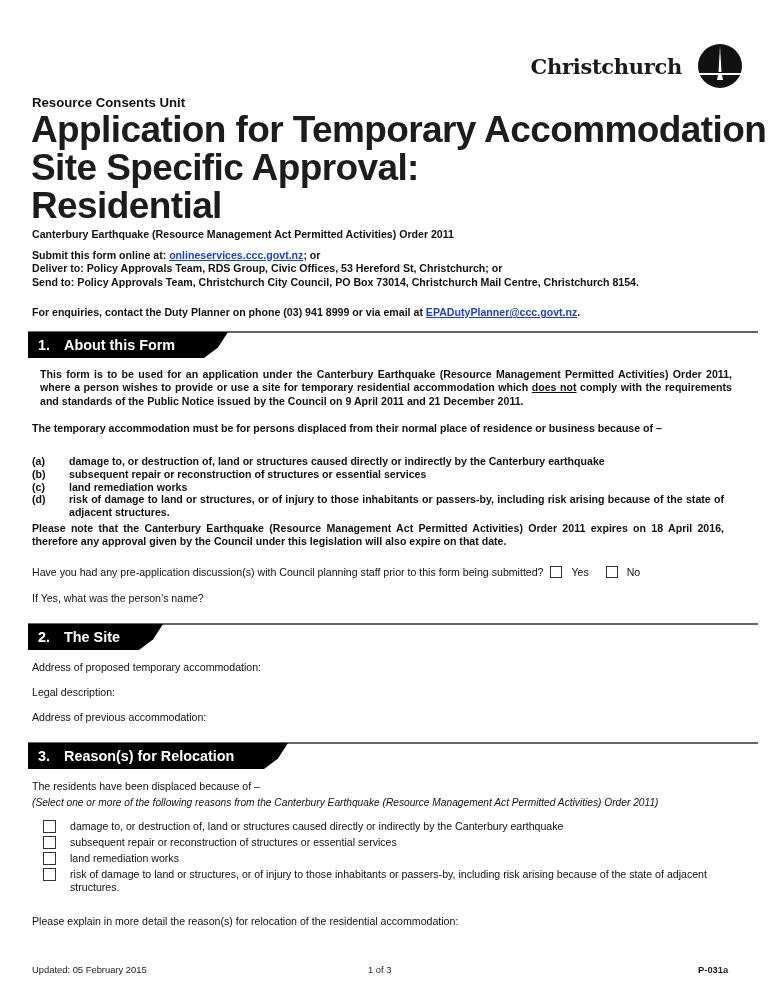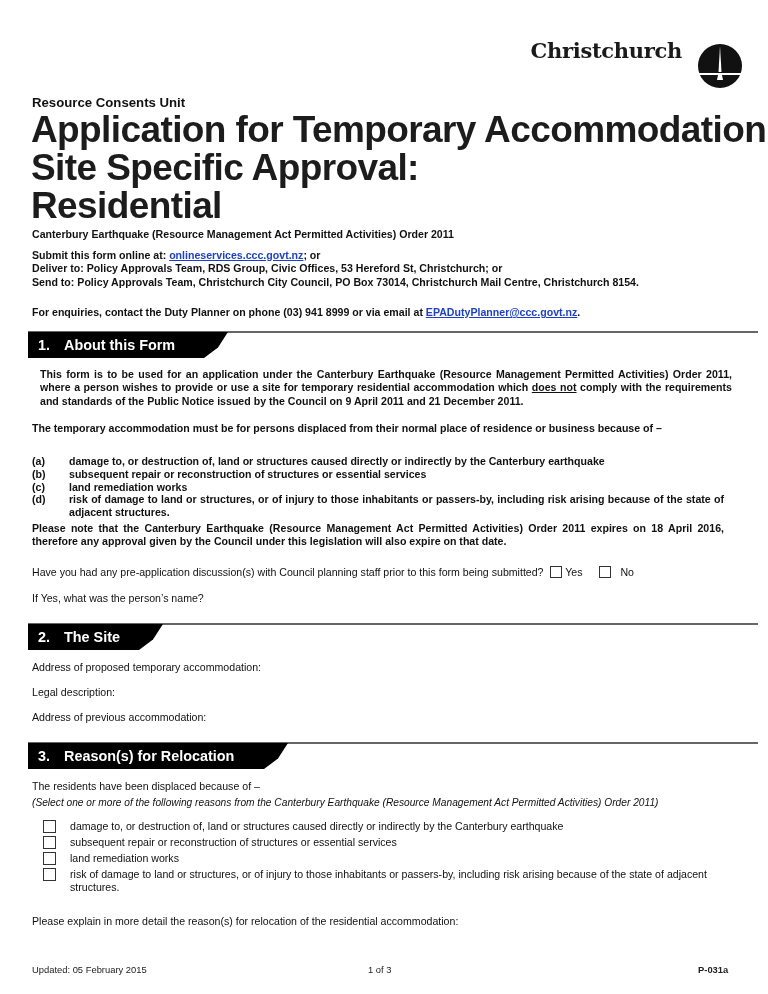--- a/index.html
+++ b/index.html
@@ -1,21 +1,21 @@
 <!DOCTYPE html>
 <html><head>
 <meta charset="utf-8">
 <style>
   html, body { margin:0; padding:0; background:#ffffff; }
   body { width:768px; height:994px; position:relative; overflow:hidden; font-family:"Liberation Sans", sans-serif; color:#111; }
   .abs { position:absolute; }
 
   
   .logo { left:526px; top:40px; width:220px; height:50px; }
-  .logo-text { position:absolute; right:64px; top:0; text-align:right; font-family:"DejaVu Serif", serif; line-height:1; color:#1a1a1a; }
+  .logo-text { position:absolute; right:64px; top:16px; text-align:right; font-family:"DejaVu Serif", serif; line-height:1; color:#1a1a1a; }
   .logo-l1 { font-size:21px; font-weight:bold; letter-spacing:-0.3px; }
   .logo-l2 { font-size:21px; margin-top:2px; letter-spacing:-0.3px; }
   .logo-mark { position:absolute; right:2px; top:2px; width:48px; height:48px; }
 
   .unit { left:32px; top:95px; font-size:13.2px; font-weight:bold; }
   .title { left:31px; top:111px; font-size:37px; font-weight:bold; line-height:38px; letter-spacing:-0.6px; color:#1c1c1c; }
   .order { left:32px; top:228px; font-size:10.6px; font-weight:bold; }
   .submit { left:32px; top:249px; font-size:10.6px; font-weight:bold; line-height:13.3px; }
   .submit a, .enq a { color:#1d3fd1; text-decoration:underline; }
   .enq { left:32px; top:306px; font-size:10.6px; font-weight:bold; }
@@ -102,21 +102,21 @@
       <span class="lbl">(d)</span>
       <span style="text-align:justify;">risk of damage to land or structures, or of injury to those inhabitants or passers-by, including risk arising because of the state of adjacent structures.</span>
     </div>
 </div>
 
 <div class="abs p-bold" style="left:32px; top:522px; width:692px;">Please note that the Canterbury Earthquake (Resource Management Act Permitted Activities) Order 2011 expires on 18 April 2016, therefore any approval given by the Council under this legislation will also expire on that date.</div>
 
 <div class="abs p-norm" style="left:32px; top:566px; width:720px; white-space:nowrap;">
   <span>Have you had any pre-application discussion(s) with Council planning staff prior to this form being submitted?</span>
   <span class="cb" style="margin-left:4px;"></span>
-  <span style="">Yes</span>
+  <span style="margin-left:6px;">Yes</span>
   <span class="cb" style="margin-left:14px;"></span>
   <span style="margin-left:6px;">No</span>
 </div>
 
 <div class="abs p-norm" style="left:32px; top:592px;">If Yes, what was the person’s name?</div>
 
 <div class="abs sec" style="top:623px;">
   <div class="sec-line"></div>
   <div class="sec-tab" style="width:125px;"><span class="num">2.</span><span>The Site</span></div>
 </div>

